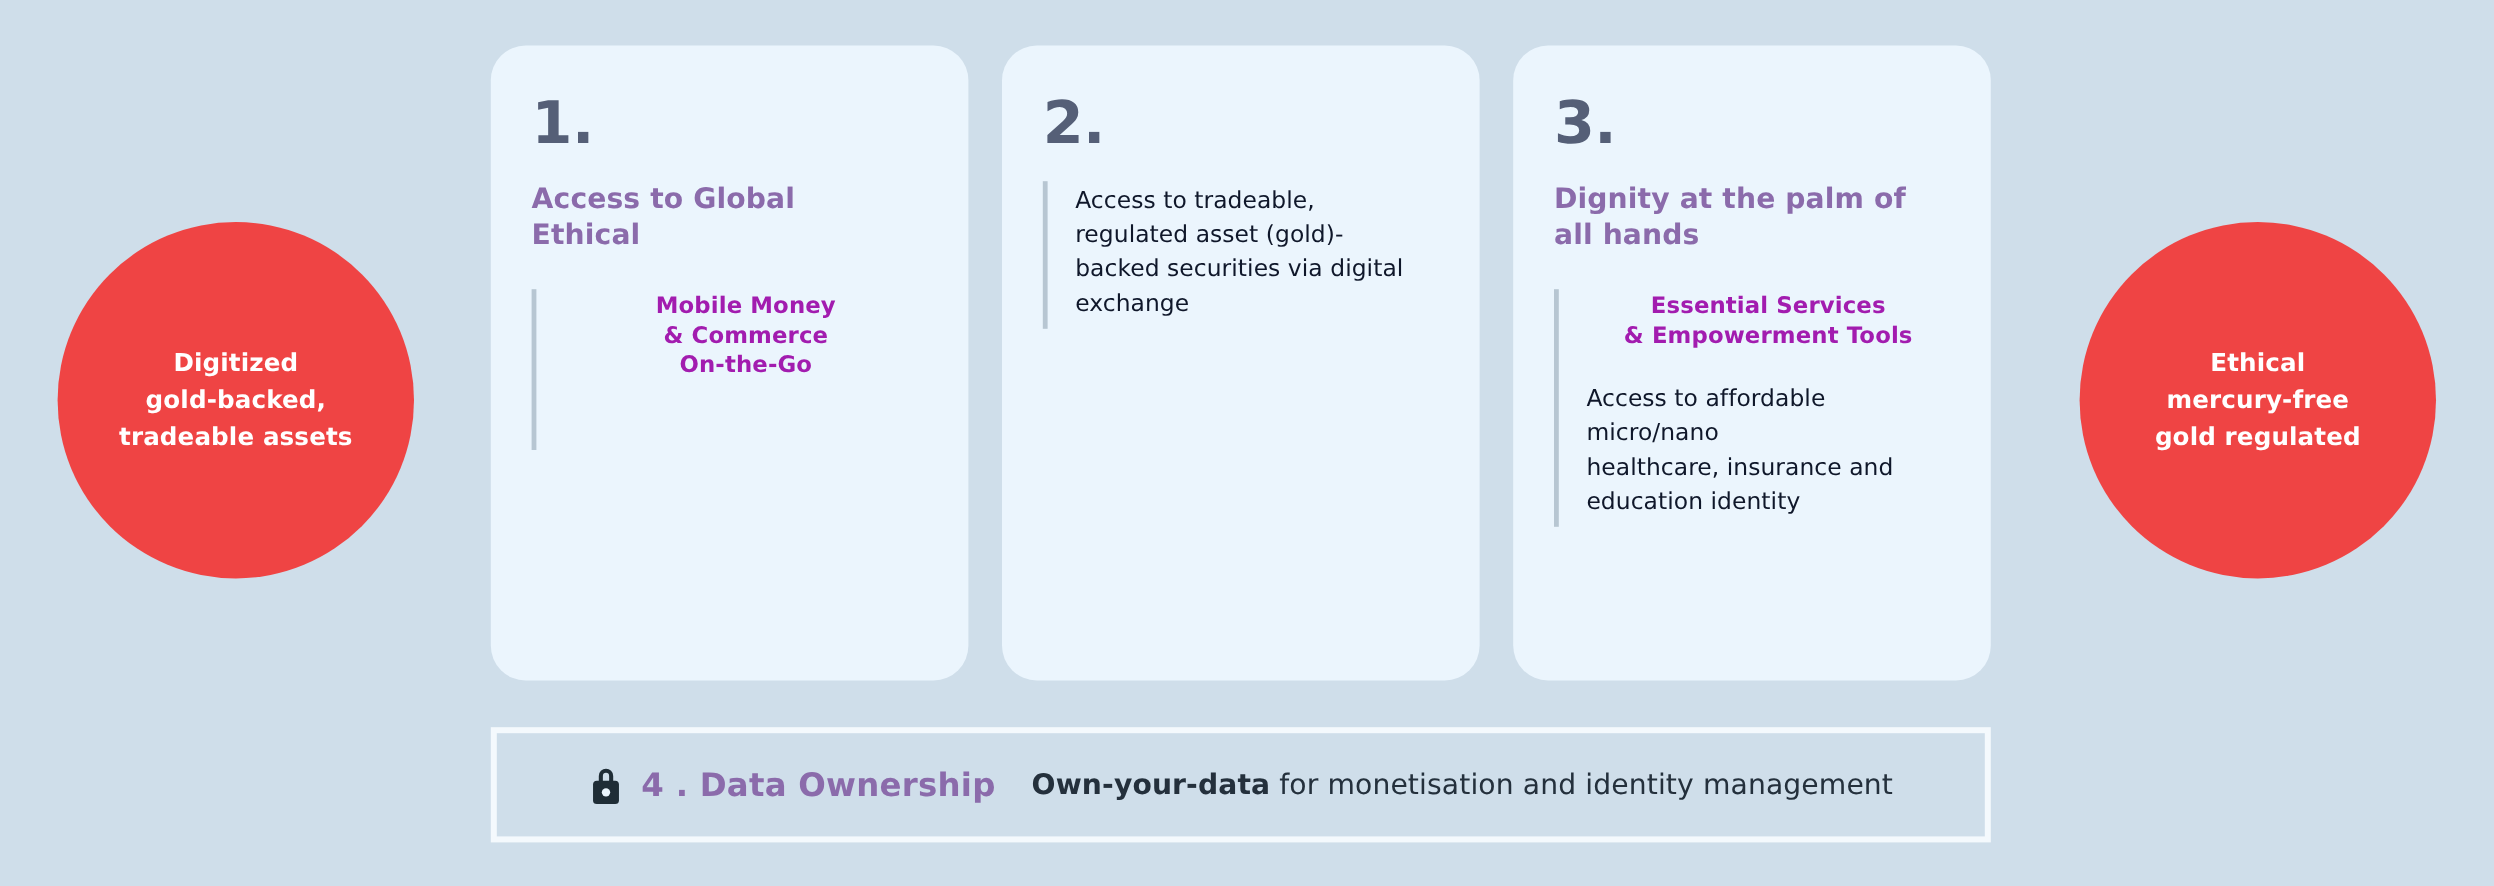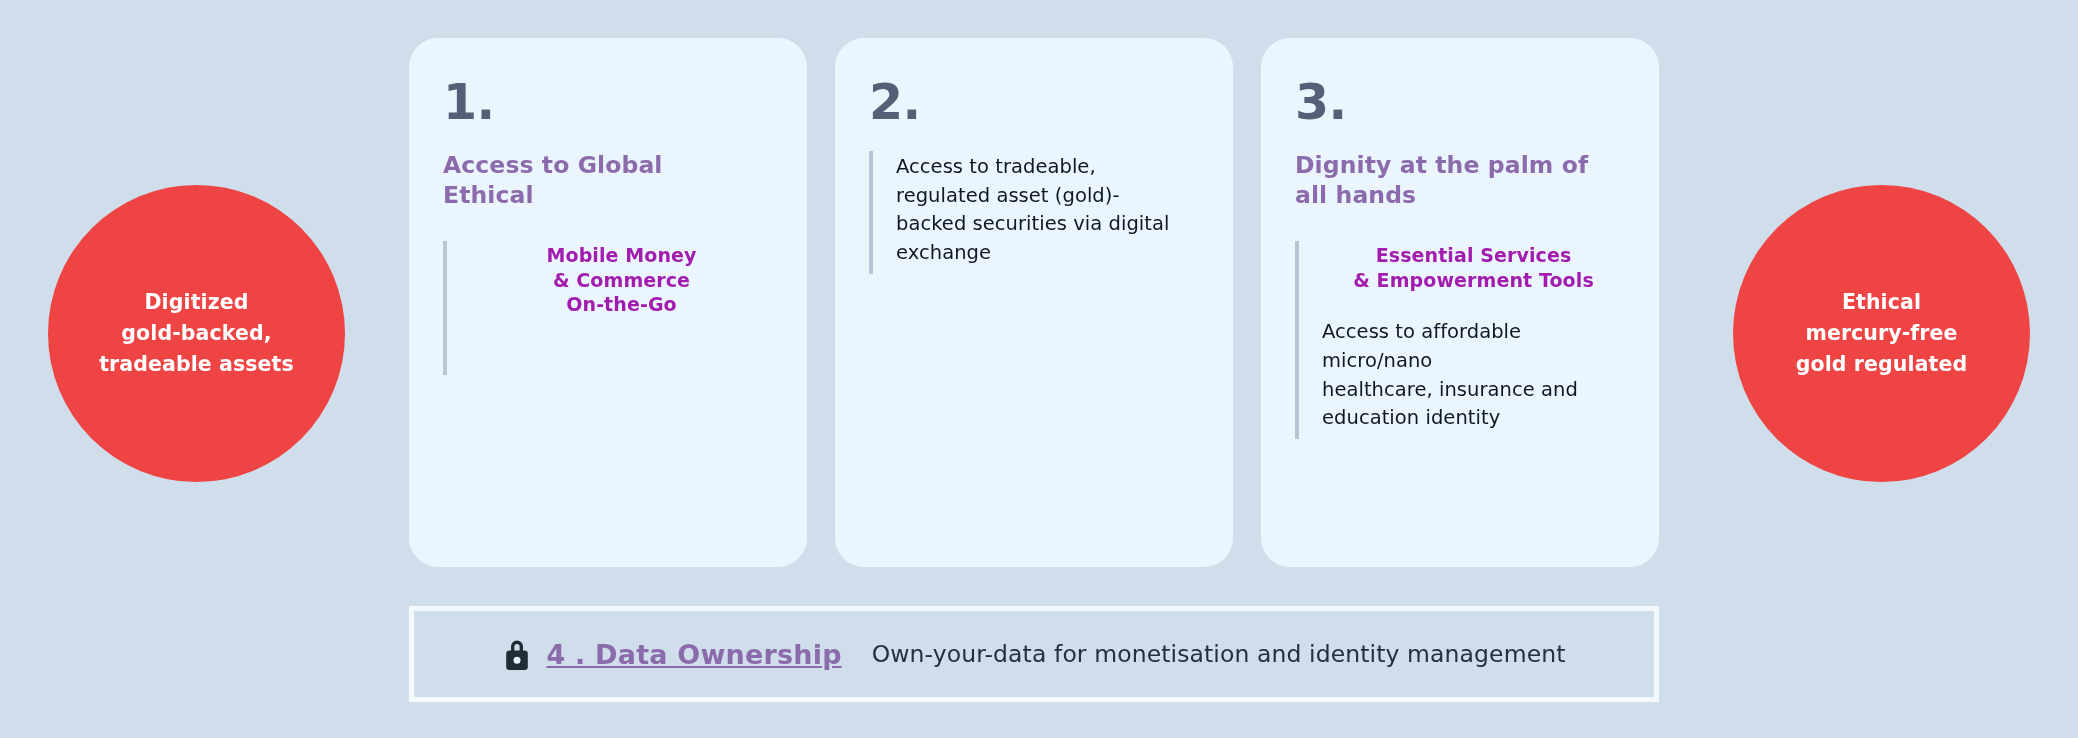--- a/index.html
+++ b/index.html
@@ -128,30 +128,29 @@
     flex: 0 0 auto;
     position: relative;
     top: 1px;
   }
   .bar-label {
     color: #8b6bab;
     font-size: 27px;
     font-weight: bold;
     letter-spacing: 0.2px;
     white-space: pre;
-    text-decoration: underline;
   }
   .bar-text {
     color: #24303c;
     font-size: 23.5px;
     letter-spacing: 0.1px;
     margin-left: 16px;
     white-space: pre;
   }
-  .bar-text b { font-weight: normal; }
+  .bar-text b { font-weight: bold; }
 </style>
 </head>
 <body>
 
 <div id="stage">
 
   <div class="circle" id="circle-left">
     <span class="circle-text">Digitized
 gold-backed,
 tradeable assets</span>

